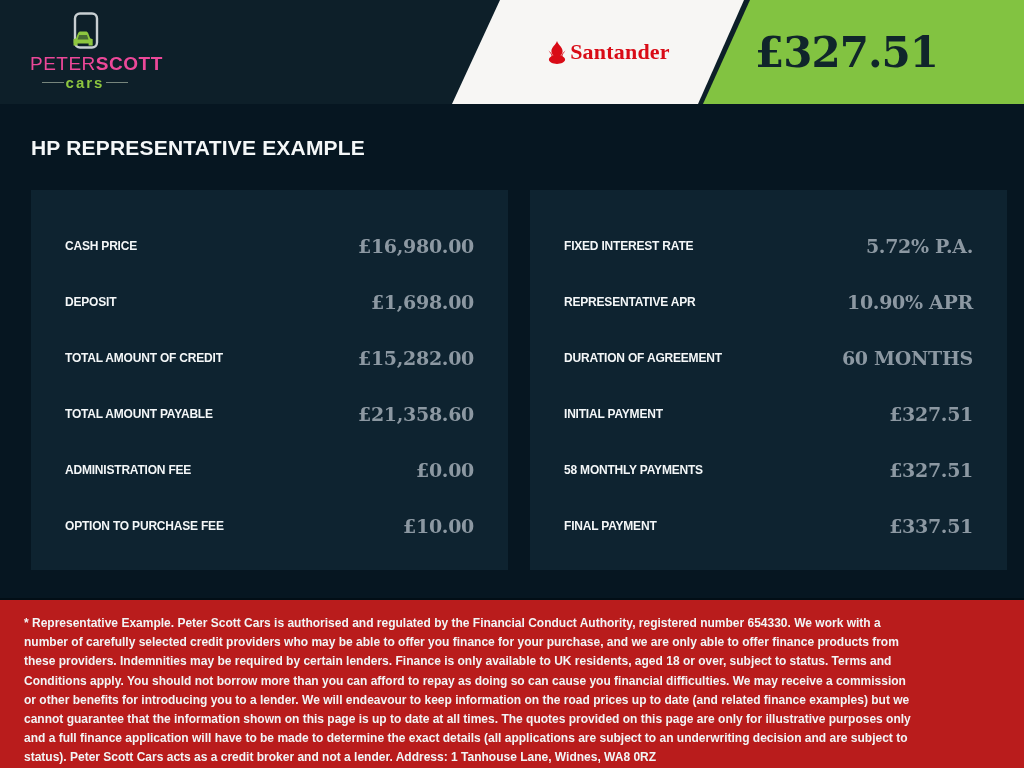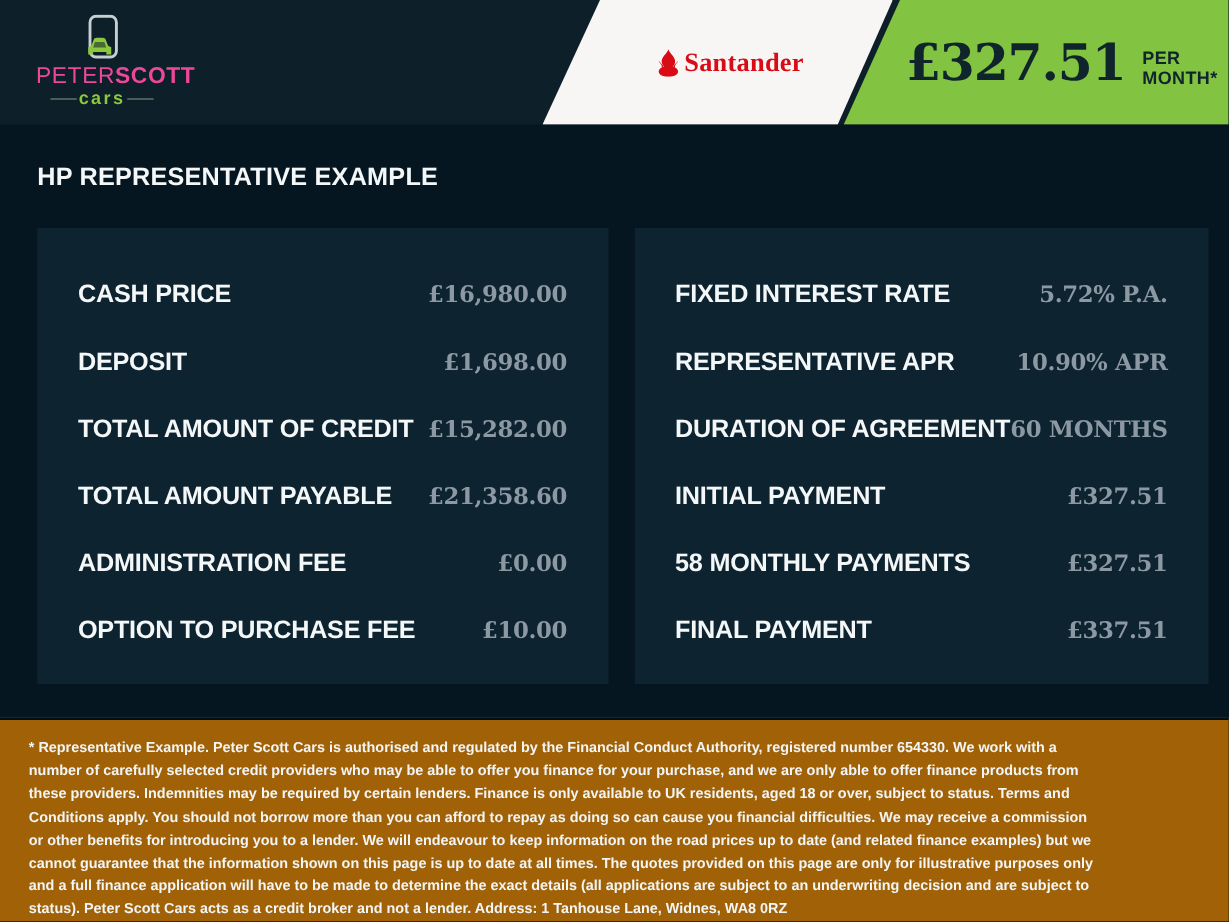--- a/index.html
+++ b/index.html
@@ -62,30 +62,30 @@
     display:flex;gap:22px;
   }
   .panel{
     flex:1;background:#0e2330;
     padding:28px 34px 0 34px;box-sizing:border-box;
   }
   .row{
     height:56px;display:flex;align-items:center;justify-content:space-between;
   }
   .row-label{
-    color:#f4f7f8;font-weight:bold;font-size:21px;letter-spacing:-0.2px;white-space:nowrap;
+    color:#f4f7f8;font-weight:bold;font-size:12px;letter-spacing:-0.2px;white-space:nowrap;
   }
   .row-value{
     font-family:"DejaVu Serif",serif;font-weight:bold;font-size:19px;color:#8c98a2;
     letter-spacing:-0.3px;white-space:nowrap;
   }
   
   .footer{
     position:absolute;top:598px;left:0;width:1024px;height:170px;
-    background:#a16207;border-top:2px solid #020e16;box-sizing:border-box;
+    background:#b91c1c;border-top:2px solid #020e16;box-sizing:border-box;
   }
   .disclaimer{
     margin:14px 0 0 24px;width:892px;
     color:#f2f5f6;font-weight:bold;font-size:12px;line-height:19.2px;letter-spacing:0;
   }
 </style>
 </head>
 <body>
 
 <div class="header">
@@ -110,21 +110,20 @@
         <path fill="#d90b16" d="M13 0c1.3 4 5.6 6 5.6 10.3 0 1.7-.8 3.2-2 4.2 2.7.9 4.5 2.4 4.5 4.1 0 2.8-4.1 4.4-8.1 4.4s-8.1-1.6-8.1-4.4c0-1.7 1.8-3.2 4.5-4.1-1.2-1-2-2.5-2-4.2C7.4 6 11.7 4 13 0z"></path>
         <path fill="#d90b16" d="M4.6 9.2c.9 2.6 3 3.4 3 5.8 0 .8-.2 1.5-.7 2.1l1.9 1c.3-.9.4-1.9.2-2.9-.5-2.8-3-3.6-4.4-6zM21.4 9.2c-.9 2.6-3 3.4-3 5.8 0 .8.2 1.5.7 2.1l-1.9 1c-.3-.9-.4-1.9-.2-2.9.5-2.8 3-3.6 4.4-6z"></path>
       </svg>
       <span class="santander-word">Santander</span>
     </div>
   </div>
 
   <div class="header-green">
     <div class="price-wrap">
       <span class="price-big">£327.51</span>
-      <span class="price-suffix">PER MONTH*</span>
     </div>
   </div>
 
 </div>
 
 <div class="main">
   <div class="page-title">HP REPRESENTATIVE EXAMPLE</div>
 
   <div class="panels">
 

